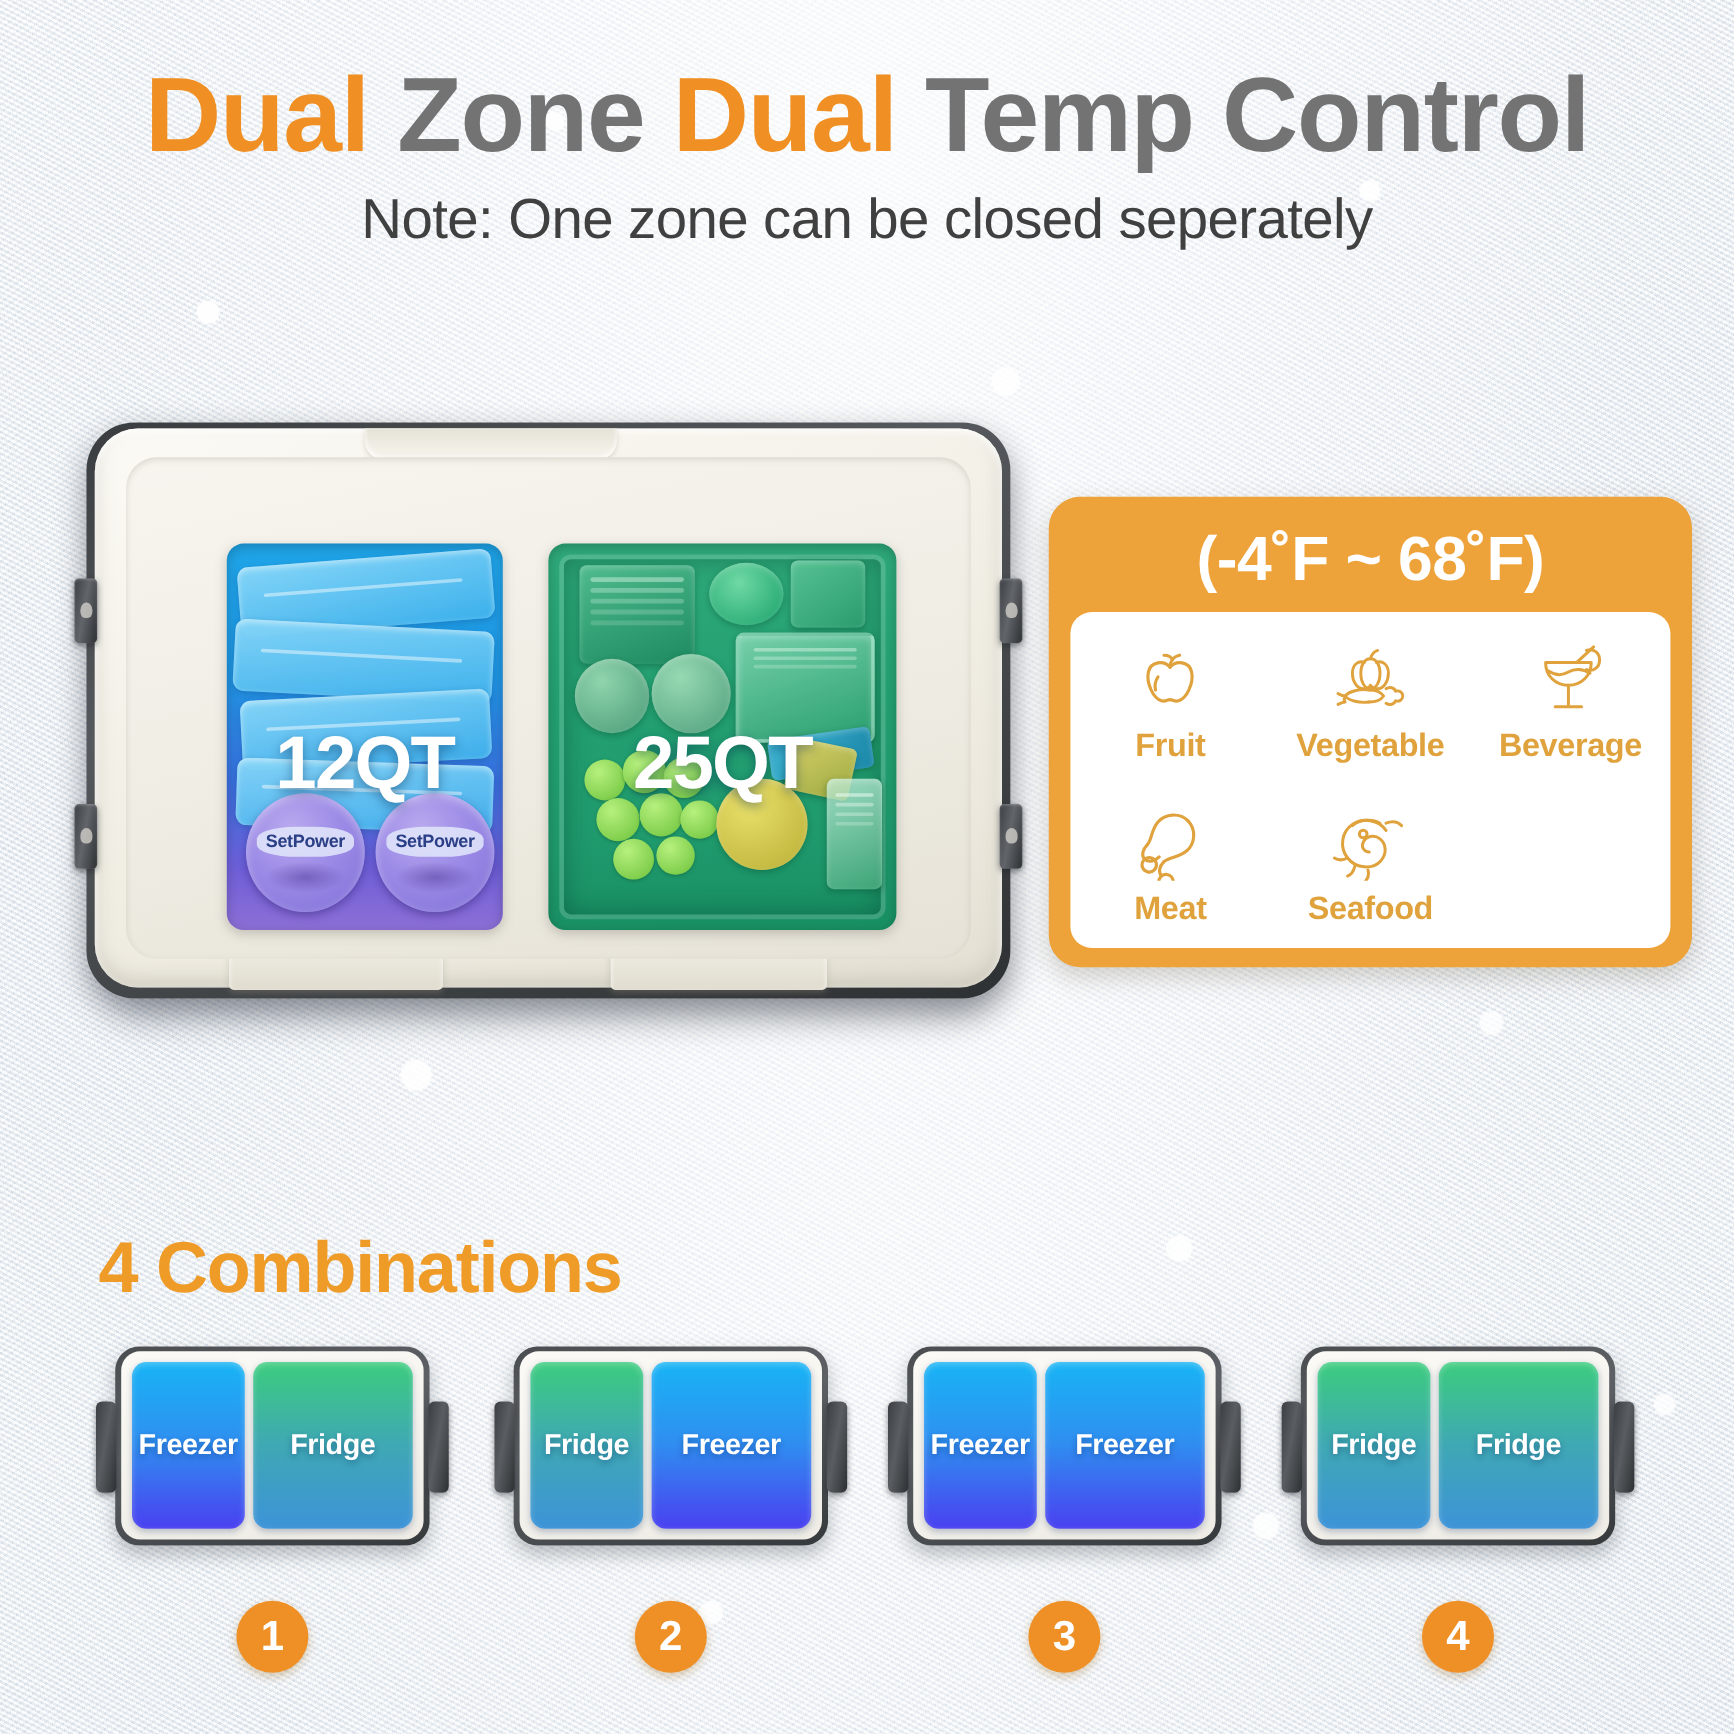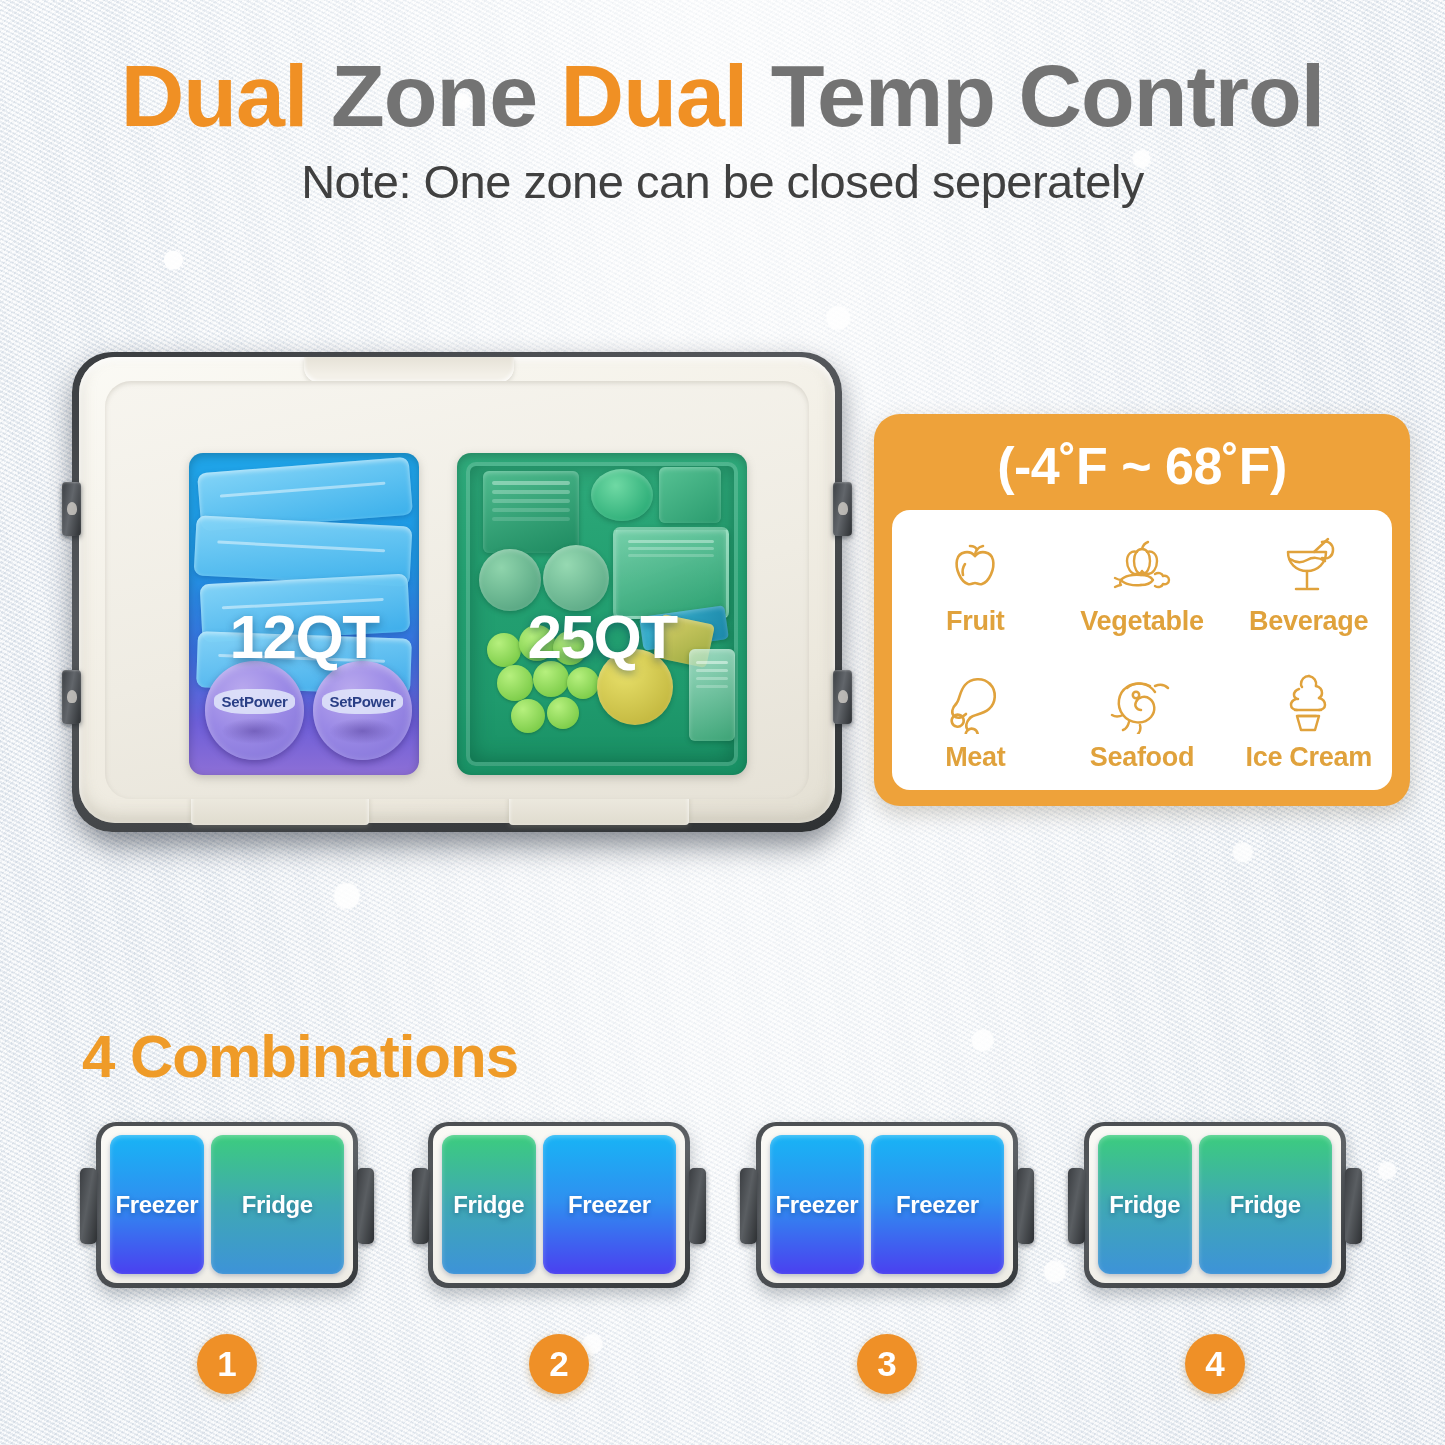--- a/index.html
+++ b/index.html
@@ -346,36 +346,20 @@
             <path d="M46 14c5-2 10-1 13 2"></path>
             <circle cx="27" cy="23" r="3.2"></circle>
             <path d="M14 43c-4 2-8 2-11 0"></path>
             <path d="M20 50c-1 4-3 7-6 8"></path>
             <path d="M31 53c1 4 0 7-2 9"></path>
           </svg>
         </span>
         <span class="cap">Seafood</span>
       </div>
 
-      <div class="tcell">
-        <span>
-          <svg width="54" height="62" viewBox="0 0 54 62" fill="none" stroke="#e0a23c" stroke-width="2.5" stroke-linecap="round" stroke-linejoin="round">
-            <path d="M27 4c-5 0-8 4-8 8 0 2 1 3 1 3"></path>
-            <path d="M27 4c5 1 8 5 7 10"></path>
-            <path d="M17 17c-3 1-5 3-5 6 0 2 2 4 4 4"></path>
-            <path d="M34 14c4 1 6 4 6 7 0 2-1 4-3 5"></path>
-            <path d="M14 27c-3 1-5 3-5 6s3 5 6 5"></path>
-            <path d="M37 26c4 1 6 4 6 7 0 3-3 5-6 5"></path>
-            <path d="M13 38h26"></path>
-            <path d="M15 44h22l-4 14H19z"></path>
-            <path d="M16 44l18 0"></path>
-          </svg>
-        </span>
-        <span class="cap">Ice Cream</span>
-      </div>
 
     </div>
   </div>
 
   <div class="combo-title">4 Combinations</div>
 
   <div class="combo" style="left:96px;width:262px;">
     <div class="shell">
       <div class="ear left"></div>
       <div class="ear right"></div>

